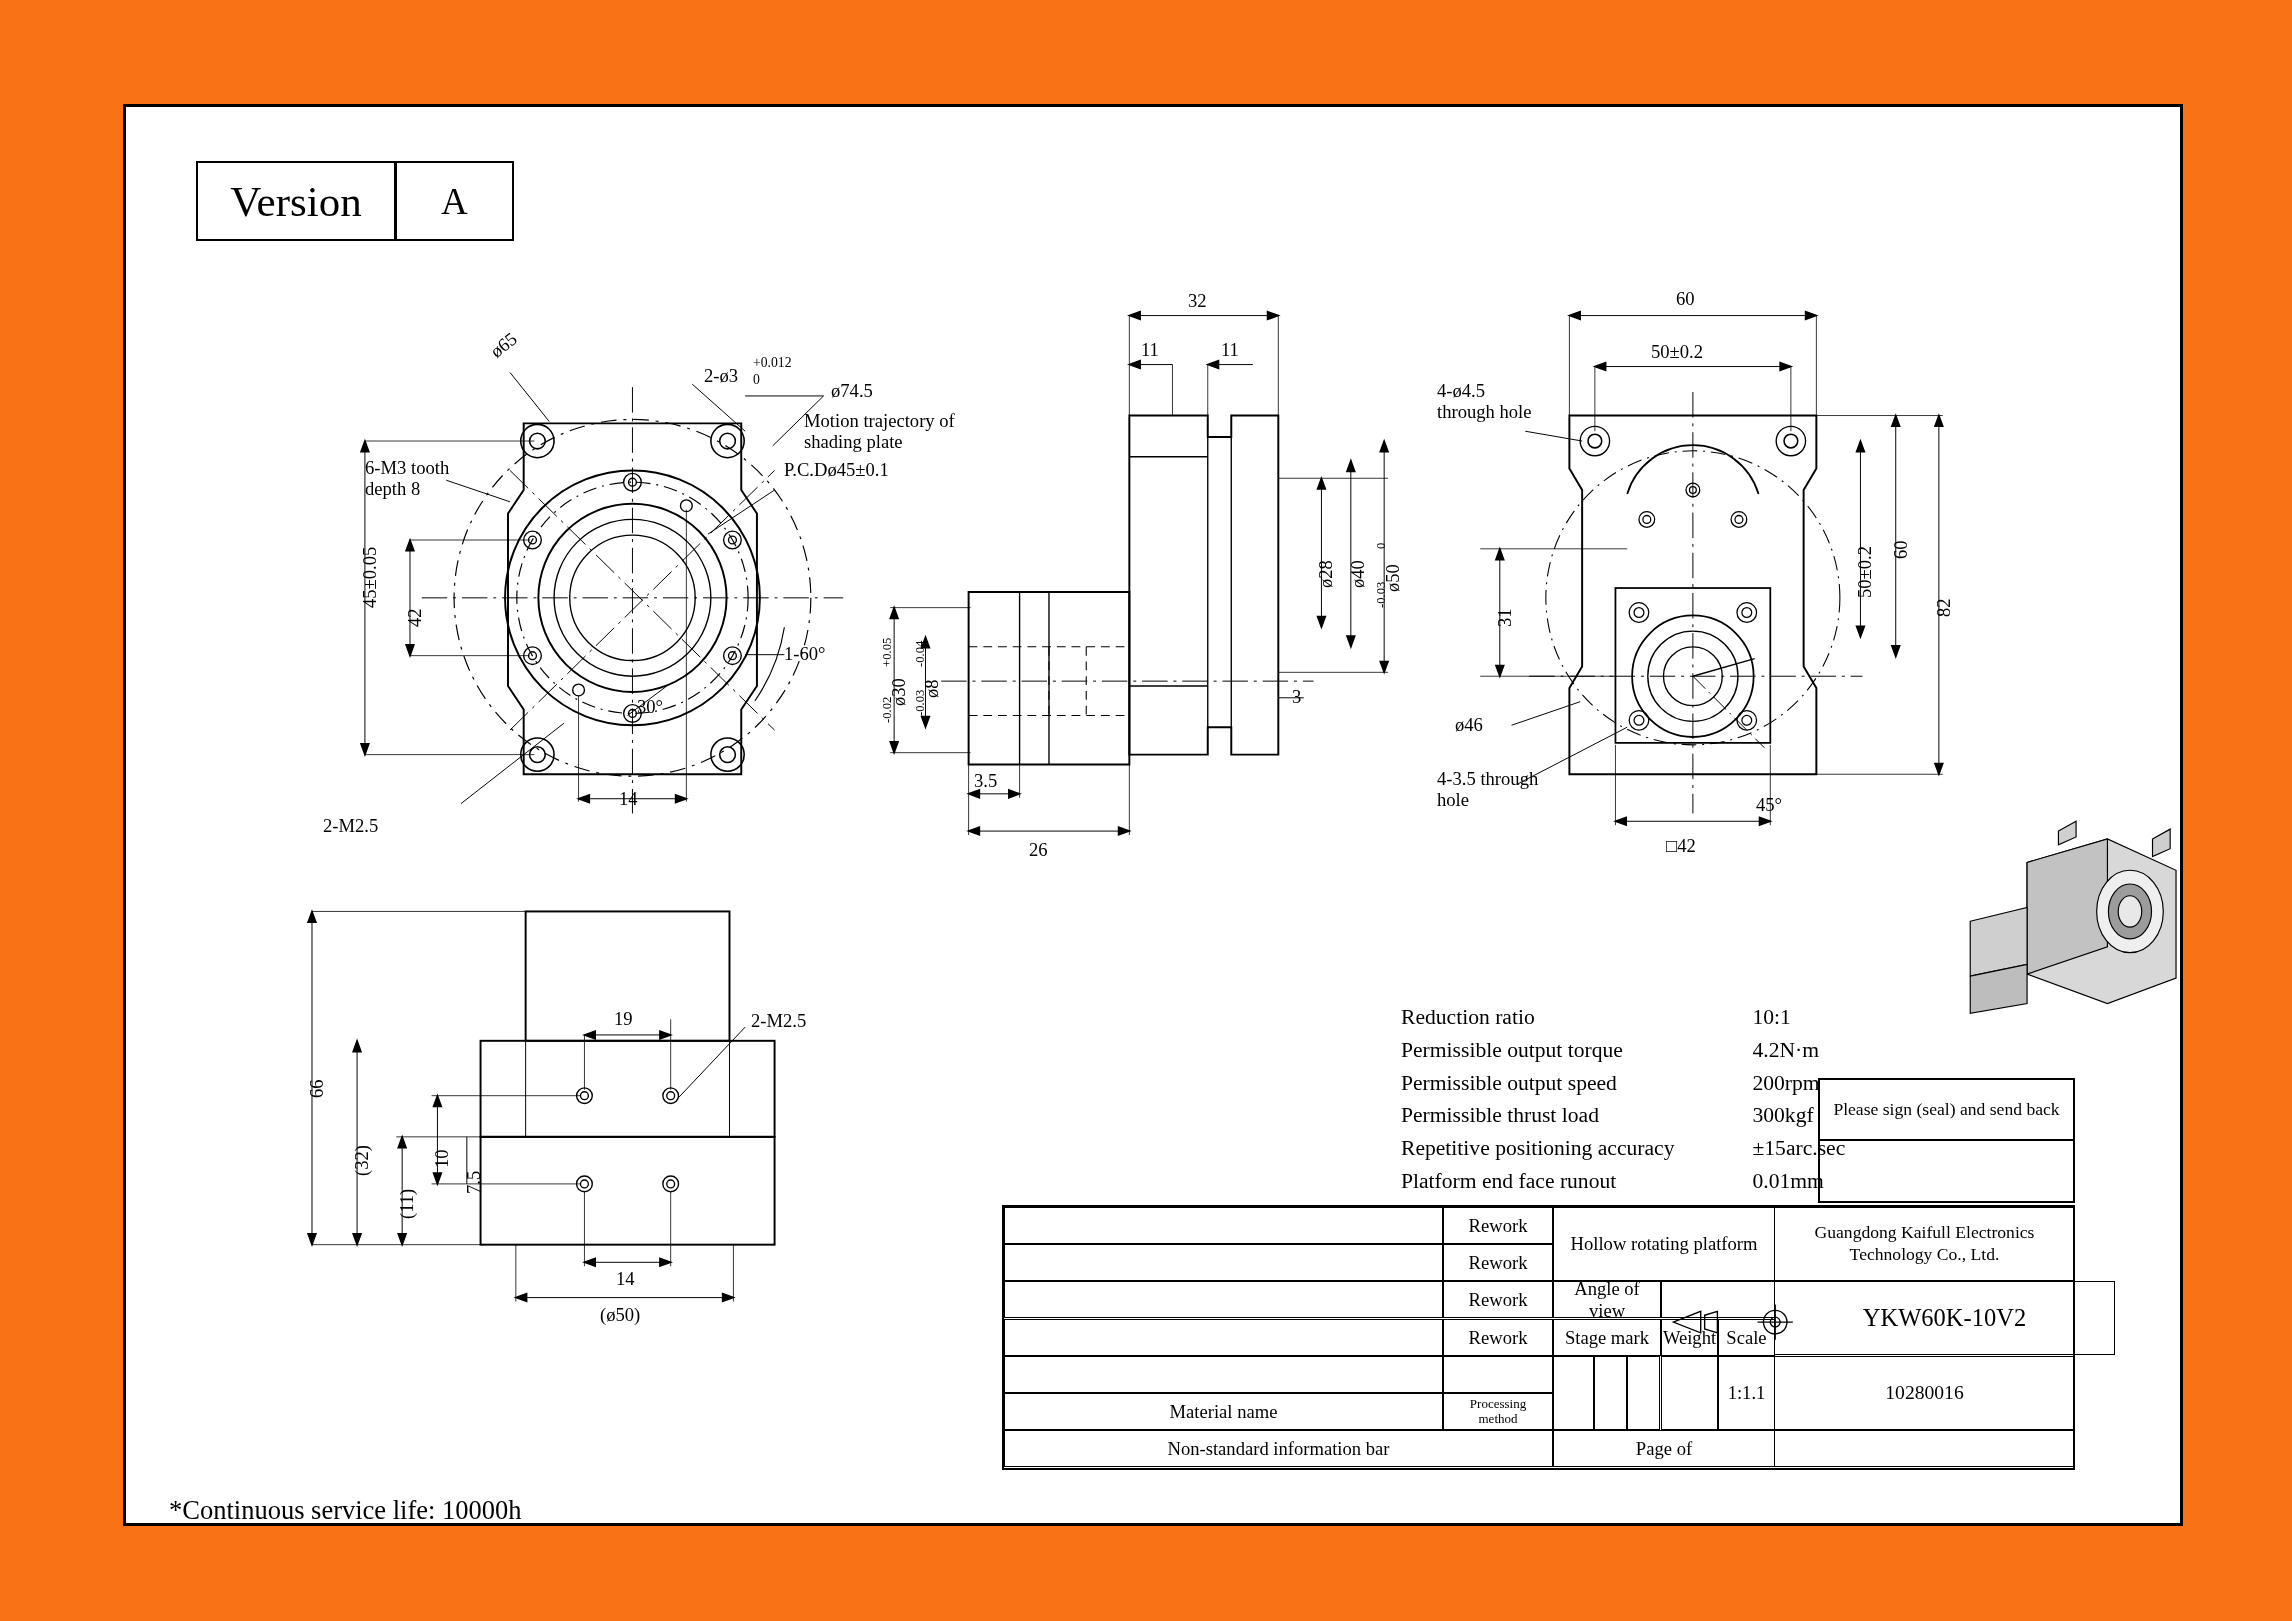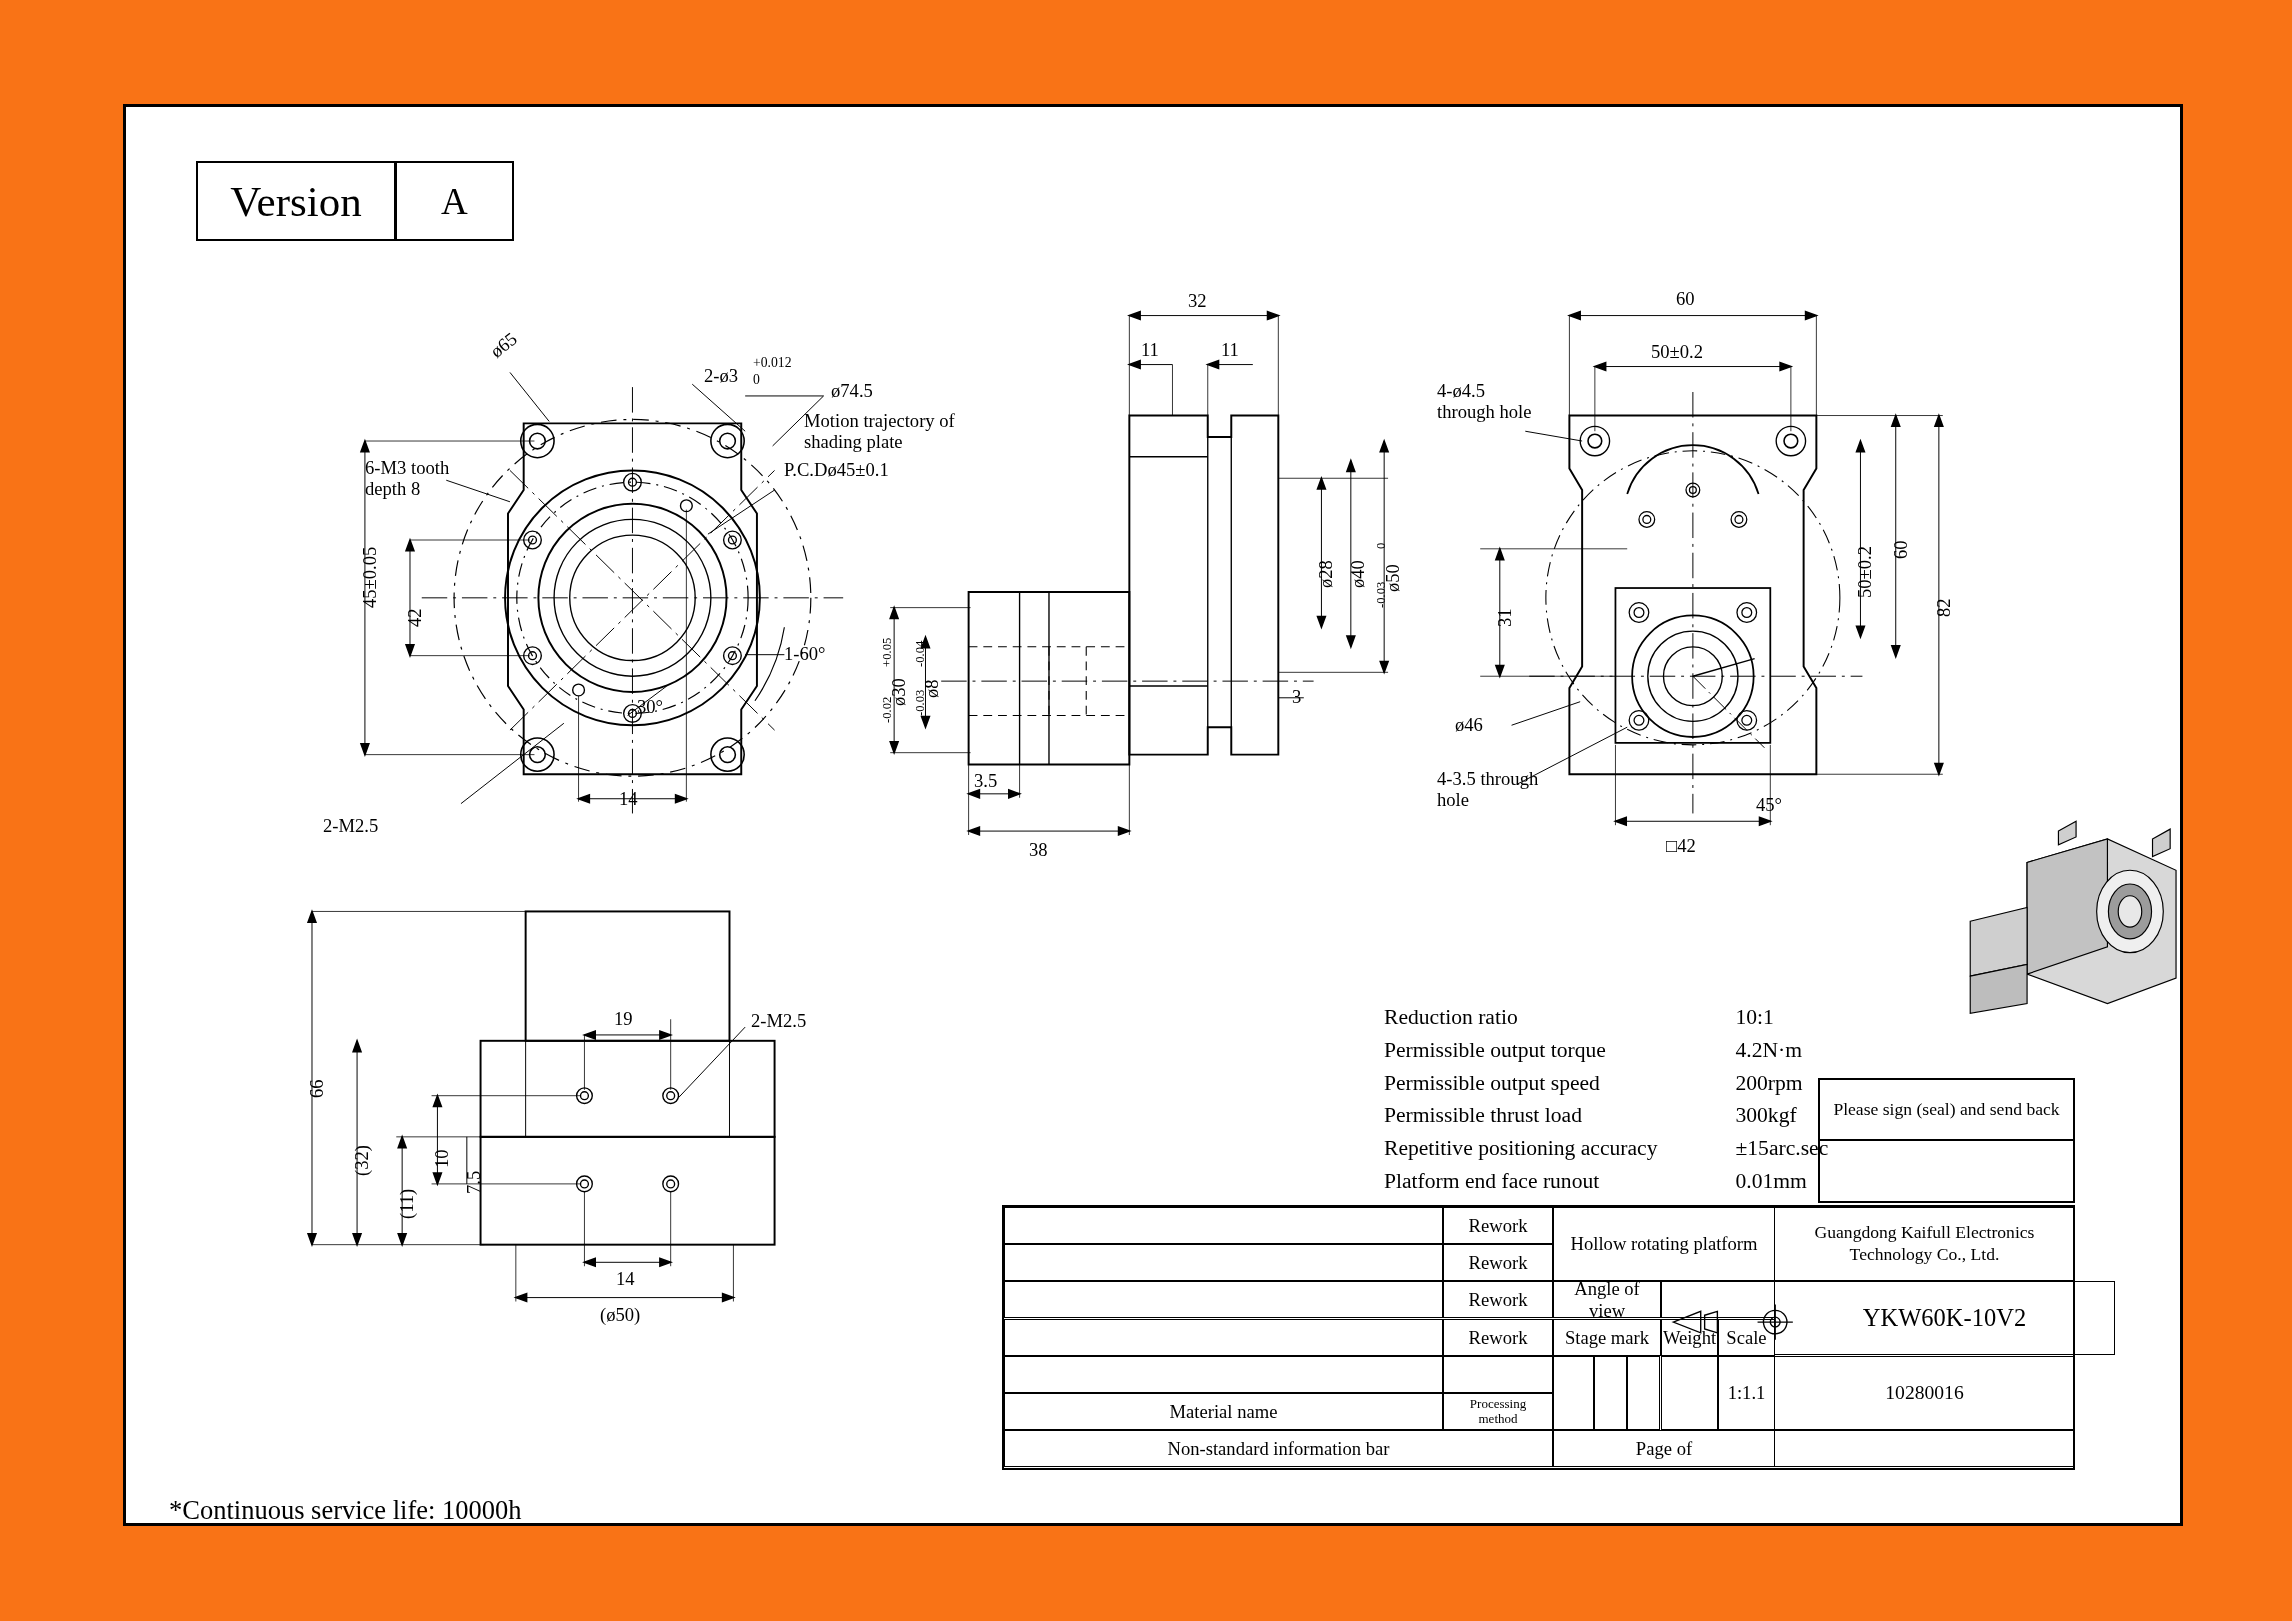--- a/index.html
+++ b/index.html
@@ -12,21 +12,21 @@
   .version-box .lbl{flex:0 0 196px;display:flex;align-items:center;justify-content:center;font-size:43px;font-family:"Liberation Serif",serif;}
   .version-box .sep{width:2.9px;background:#000;}
   .version-box .val{flex:1;display:flex;align-items:center;justify-content:center;font-size:37px;}
   
   .footnote{position:absolute;left:169px;top:1495px;font-size:26.5px;}
   
   .t{position:absolute;font-size:18.6px;line-height:1.15;white-space:pre;}
   .vert{position:absolute;font-size:18.6px;white-space:pre;transform-origin:0 0;transform:rotate(-90deg);}
   
   .specs{position:absolute;left:1384px;top:1001px;font-size:21.6px;line-height:1.52;}
-  .specs table{border-collapse:collapse;}
+  .specs table{border-collapse:collapse;margin-left:17px;}
   .specs td{padding:0 0 0 0;font-size:21.6px;vertical-align:top;}
   .specs td.v{padding-left:78px;}
   
   .tb{position:absolute;left:1002px;top:1205px;width:1073px;height:265px;border:2px solid #000;box-sizing:border-box;}
   .tb .cell{position:absolute;box-sizing:border-box;border:1px solid #000;display:flex;align-items:center;justify-content:center;font-size:18.6px;text-align:center;}
   .signbox{position:absolute;left:1818px;top:1078px;width:257px;height:125px;border:2px solid #000;box-sizing:border-box;}
   .signbox .row1{height:61px;border-bottom:2px solid #000;display:flex;align-items:center;justify-content:center;font-size:17.6px;text-align:center;padding:0 5.9px;box-sizing:border-box;}
   svg{display:block;}
   .draw{position:absolute;left:0;top:0;width:2293px;height:1621px;pointer-events:none;}
 </style>
@@ -373,21 +373,21 @@
   <div class="vert" style="left:1374px;top:549px;font-size:12.7px;">0</div>
   <div class="vert" style="left:1374px;top:608px;font-size:12.7px;">-0.03</div>
   <div class="t" style="left:1292px;top:686px;">3</div>
   <div class="vert" style="left:888px;top:706px;">ø30</div>
   <div class="vert" style="left:880px;top:667px;font-size:12.7px;">+0.05</div>
   <div class="vert" style="left:880px;top:723px;font-size:12.7px;">-0.02</div>
   <div class="vert" style="left:921px;top:698px;">ø8</div>
   <div class="vert" style="left:913px;top:667px;font-size:12.7px;">-0.04</div>
   <div class="vert" style="left:913px;top:716px;font-size:12.7px;">-0.03</div>
   <div class="t" style="left:974px;top:770px;">3.5</div>
-  <div class="t" style="left:1029px;top:839px;">38</div>
+  <div class="t" style="left:1029px;top:839px;">26</div>
 
   <div class="t" style="left:1676px;top:288px;">60</div>
   <div class="t" style="left:1651px;top:341px;">50±0.2</div>
   <div class="t" style="left:1437px;top:380px;">4-ø4.5
 through hole</div>
   <div class="vert" style="left:1494px;top:627px;">31</div>
   <div class="t" style="left:1455px;top:714px;">ø46</div>
   <div class="t" style="left:1437px;top:768px;">4-3.5 through
 hole</div>
   <div class="t" style="left:1756px;top:794px;">45°</div>

